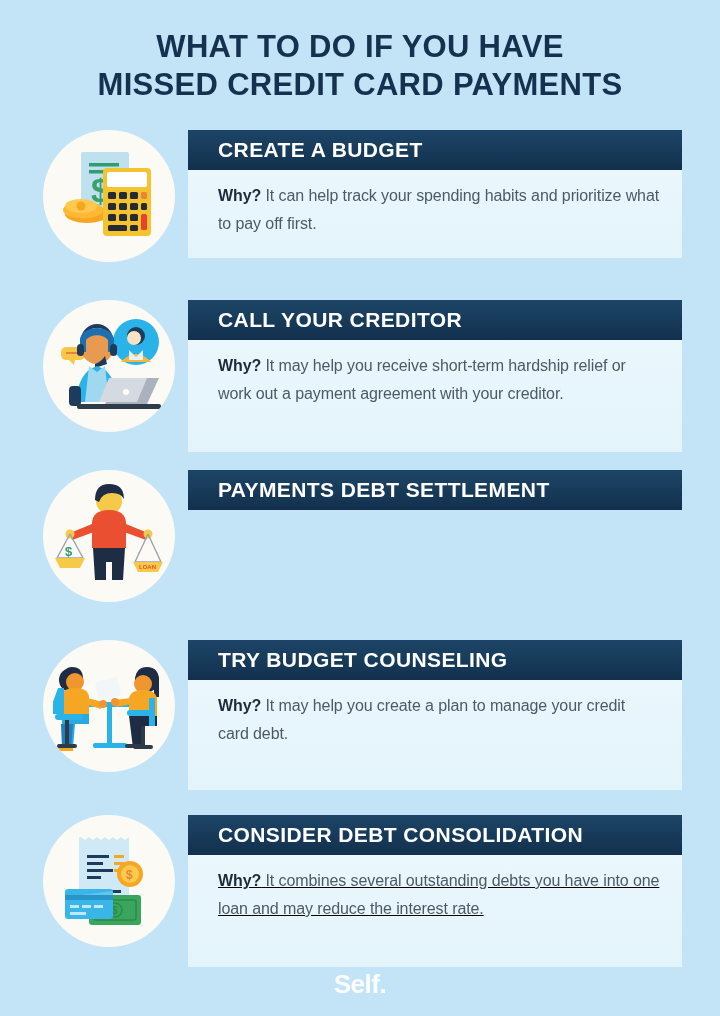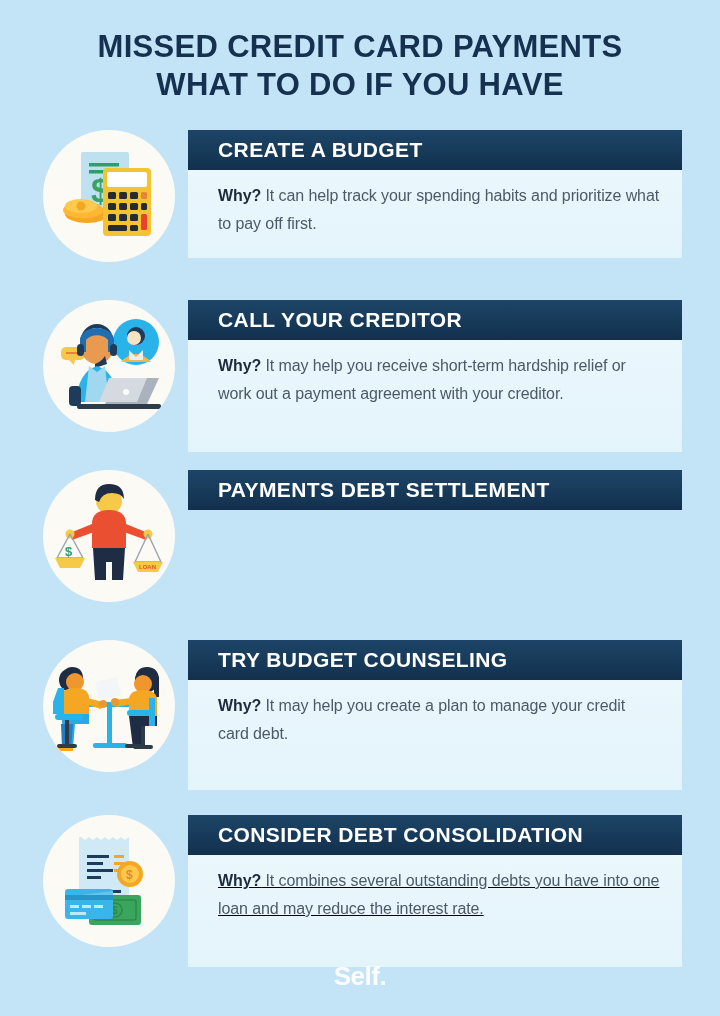--- a/index.html
+++ b/index.html
@@ -99,38 +99,38 @@
   .body p b {
     color: #1d2b3a;
     font-weight: bold;
   }
 
   
   .footer {
     position: absolute;
     left: 0;
     right: 0;
-    bottom: 24px;
+    bottom: 16px;
     text-align: center;
   }
   .brand {
     display: inline-block;
     color: #ffffff;
     font-size: 26px;
     font-weight: bold;
     letter-spacing: -0.5px;
     opacity: 0.95;
   }
 </style>
 </head>
 <body>
 
 <h1 class="page-title">
+  <span class="t-line">WHAT TO DO IF YOU HAVE</span>
   <span class="t-line">MISSED CREDIT CARD PAYMENTS</span>
-  <span class="t-line">WHAT TO DO IF YOU HAVE</span>
 </h1>
 
 <div class="sections">
 
   <div class="section s-budget">
     <div class="icon-circle">
       <svg viewBox="0 0 132 132" xmlns="http://www.w3.org/2000/svg" aria-hidden="true">
         <rect x="38" y="22" width="48" height="62" rx="2" fill="#bfe0ef"></rect>
         <rect x="46" y="33" width="30" height="3.5" fill="#2f9e6e"></rect>
         <rect x="46" y="40" width="22" height="3.5" fill="#2f9e6e"></rect>

